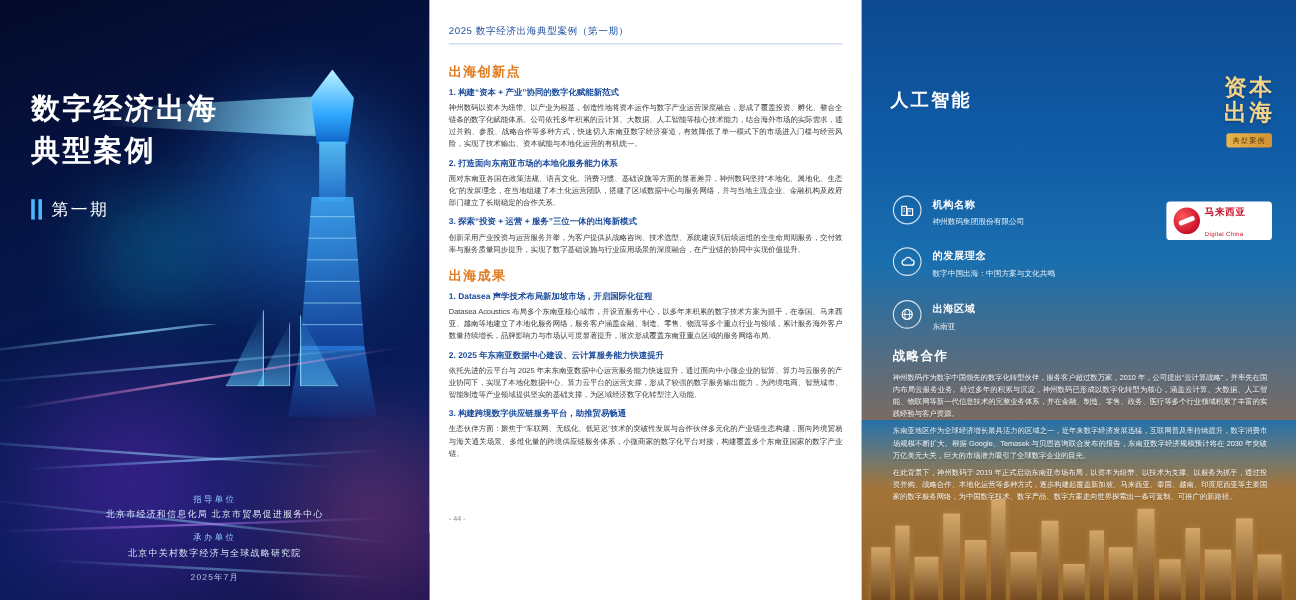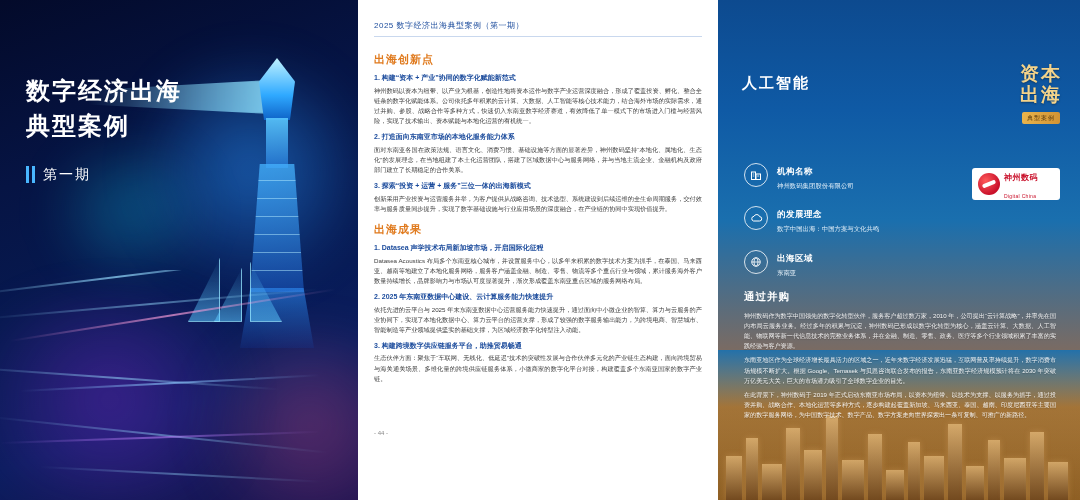--- a/index.html
+++ b/index.html
@@ -439,20 +439,27 @@
       <div class="cover-main">典型案例</div>
       <div class="cover-issue">
         <span class="issue-bars">
             <i></i>
             <i></i>
           </span>
         <span class="issue-text">第一期</span>
       </div>
     </div>
 
+    <div class="cover-footer">
+      <div class="cf-label">指导单位</div>
+      <div class="cf-orgs">北京市经济和信息化局    北京市贸易促进服务中心</div>
+      <div class="cf-label">承办单位</div>
+      <div class="cf-orgs">北京中关村数字经济与全球战略研究院</div>
+      <div class="cf-date">2025年7月</div>
+    </div>
   </section>
 
   <section class="textpage">
     <div class="tp-header">2025 数字经济出海典型案例（第一期）</div>
 
     <div class="tp-body">
       <h2 class="tp-section-title">出海创新点</h2>
 
       <div>
         <div class="tp-sub">1. 构建“资本 + 产业”协同的数字化赋能新范式</div>
@@ -515,21 +522,21 @@
 
     <div class="cp-badge">
       <div class="cp-badge-cn">资本</div>
       <div class="cp-badge-cn">出海</div>
       <div class="cp-badge-tag">典型案例</div>
     </div>
 
     <div class="cp-logo">
       <span class="cp-logo-mark"></span>
       <span class="cp-logo-text">
-        <span class="cp-logo-cn">神州数码</span><br>
+        <span class="cp-logo-cn">马来西亚</span><br>
         <span class="cp-logo-en">Digital China</span>
       </span>
     </div>
 
     <div class="cp-meta">
       <div class="cp-meta-row">
         <span class="cp-meta-icon">
           <svg width="12" height="12" viewBox="0 0 12 12">
             <rect x="1.5" y="3" width="4" height="7.5" fill="none" stroke="#fff" stroke-width="1"></rect>
             <rect x="6" y="5" width="4.5" height="5.5" fill="none" stroke="#fff" stroke-width="1"></rect>
@@ -565,20 +572,20 @@
           </svg>
         </span>
         <span>
           <span class="cp-meta-label">出海区域</span>
           <div class="cp-meta-value">东南亚</div>
         </span>
       </div>
     </div>
 
     <div class="cp-section">
-      <div class="cp-section-title">通过并购</div>
+      <div class="cp-section-title">战略合作</div>
       <p class="cp-section-p">神州数码作为数字中国领先的数字化转型伙伴，服务客户超过数万家，2010 年，公司提出“云计算战略”，并率先在国内布局云服务业务。经过多年的积累与沉淀，神州数码已形成以数字化转型为核心，涵盖云计算、大数据、人工智能、物联网等新一代信息技术的完整业务体系，并在金融、制造、零售、政务、医疗等多个行业领域积累了丰富的实践经验与客户资源。</p>
       <p class="cp-section-p">东南亚地区作为全球经济增长最具活力的区域之一，近年来数字经济发展迅猛，互联网普及率持续提升，数字消费市场规模不断扩大。根据 Google、Temasek 与贝恩咨询联合发布的报告，东南亚数字经济规模预计将在 2030 年突破万亿美元大关，巨大的市场潜力吸引了全球数字企业的目光。</p>
       <p class="cp-section-p">在此背景下，神州数码于 2019 年正式启动东南亚市场布局，以资本为纽带、以技术为支撑、以服务为抓手，通过投资并购、战略合作、本地化运营等多种方式，逐步构建起覆盖新加坡、马来西亚、泰国、越南、印度尼西亚等主要国家的数字服务网络，为中国数字技术、数字产品、数字方案走向世界探索出一条可复制、可推广的新路径。</p>
     </div>
   </section>
 
 </div>
 
 </body></html>

